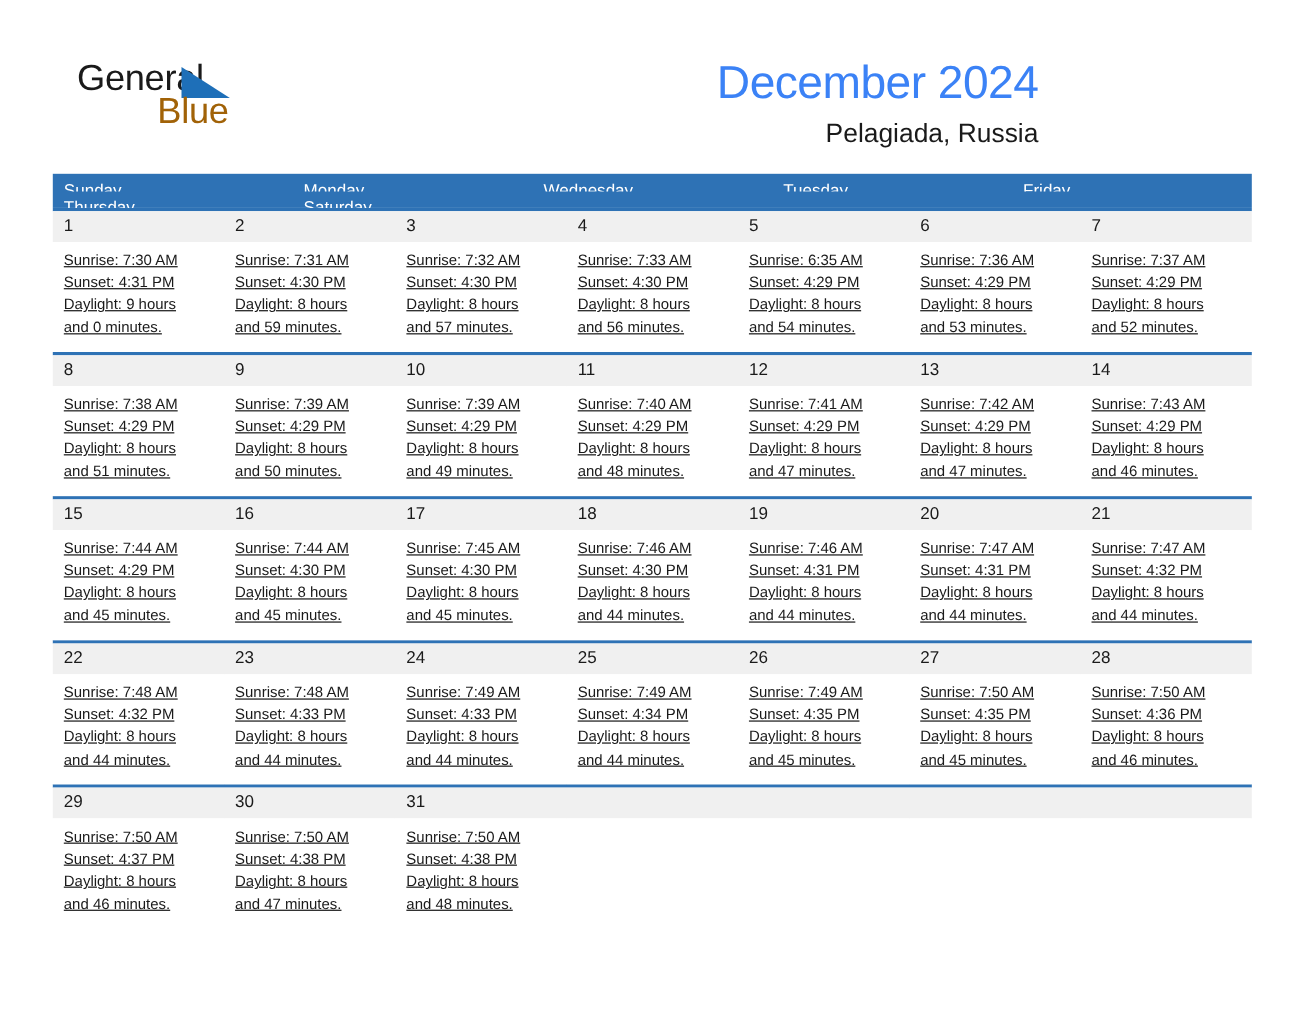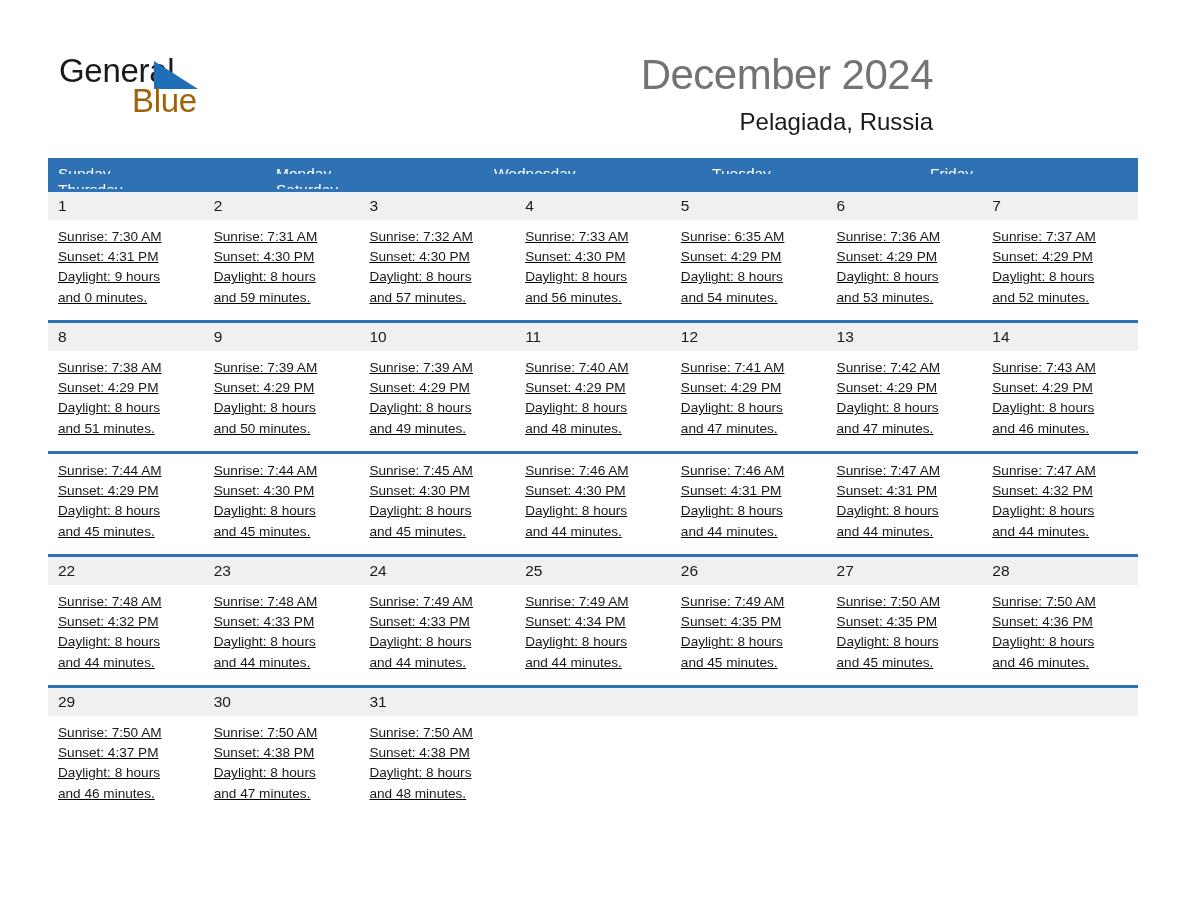--- a/index.html
+++ b/index.html
@@ -17,21 +17,21 @@
   .page {
     position: relative;
     width: 1188px;
     height: 918px;
     box-sizing: border-box;
   }
 
   
   .masthead {
     position: absolute;
-    left: 1px;
+    left: 12px;
     top: 0;
     width: 984px;
     height: 158px;
   }
   .brand {
     position: absolute;
     left: 58px;
     top: 52px;
     width: 300px;
     height: 70px;
@@ -68,21 +68,21 @@
 
   .title-block {
     position: absolute;
     right: 52px;
     top: 50px;
     text-align: right;
   }
   .month-title {
     font-size: 42px;
     line-height: 50px;
-    color: #737373;
+    color: #3b82f6;
     font-weight: 400;
     letter-spacing: -0.5px;
     white-space: nowrap;
   }
   .location {
     margin-top: 8px;
     font-size: 24px;
     line-height: 28px;
     color: #1A1A1A;
     font-weight: 400;
@@ -293,20 +293,29 @@
         <div class="cell-body">
           <div class="cell-line">Sunrise: 7:43 AM</div>
           <div class="cell-line">Sunset: 4:29 PM</div>
           <div class="cell-line">Daylight: 8 hours</div>
           <div class="cell-line">and 46 minutes.</div>
         </div>
       </div>
     </div>
 
     <div class="week">
+      <div class="daynum-row">
+        <div class="daynum">15</div>
+        <div class="daynum">16</div>
+        <div class="daynum">17</div>
+        <div class="daynum">18</div>
+        <div class="daynum">19</div>
+        <div class="daynum">20</div>
+        <div class="daynum">21</div>
+      </div>
       <div class="week-inner">
         <div class="cell-body">
           <div class="cell-line">Sunrise: 7:44 AM</div>
           <div class="cell-line">Sunset: 4:29 PM</div>
           <div class="cell-line">Daylight: 8 hours</div>
           <div class="cell-line">and 45 minutes.</div>
         </div>
         <div class="cell-body">
           <div class="cell-line">Sunrise: 7:44 AM</div>
           <div class="cell-line">Sunset: 4:30 PM</div>

